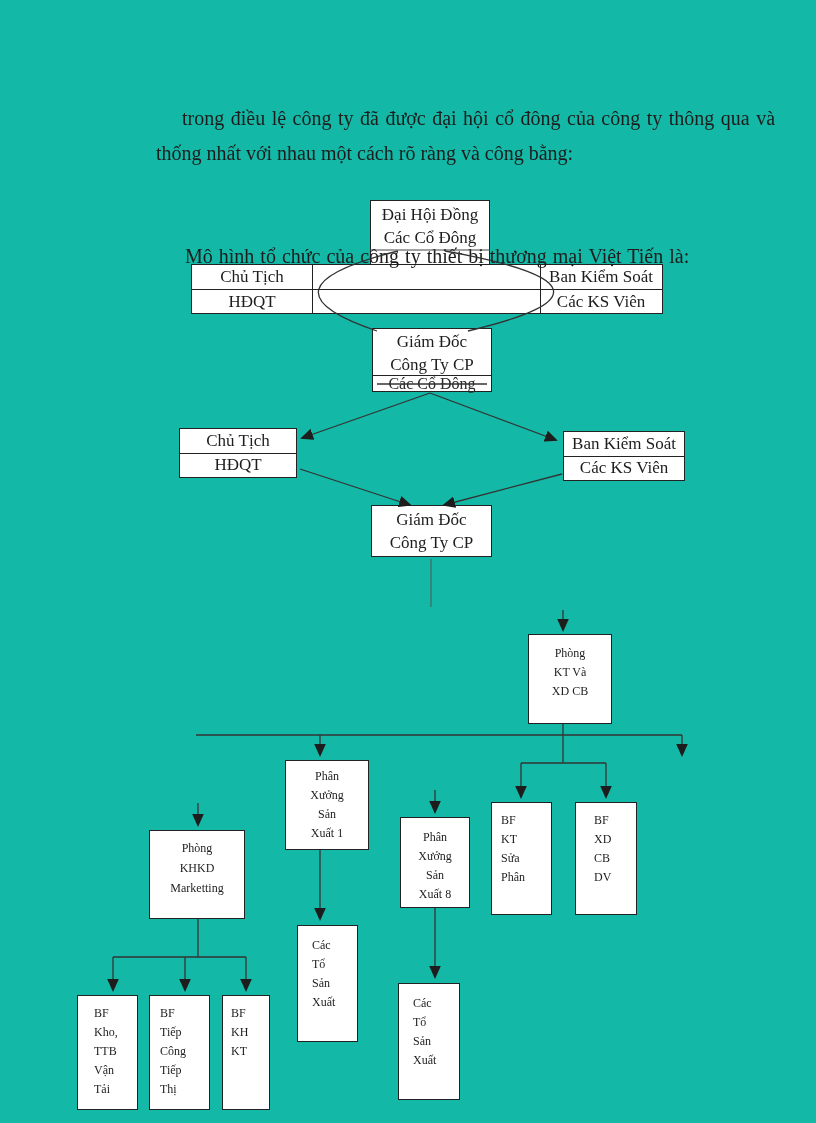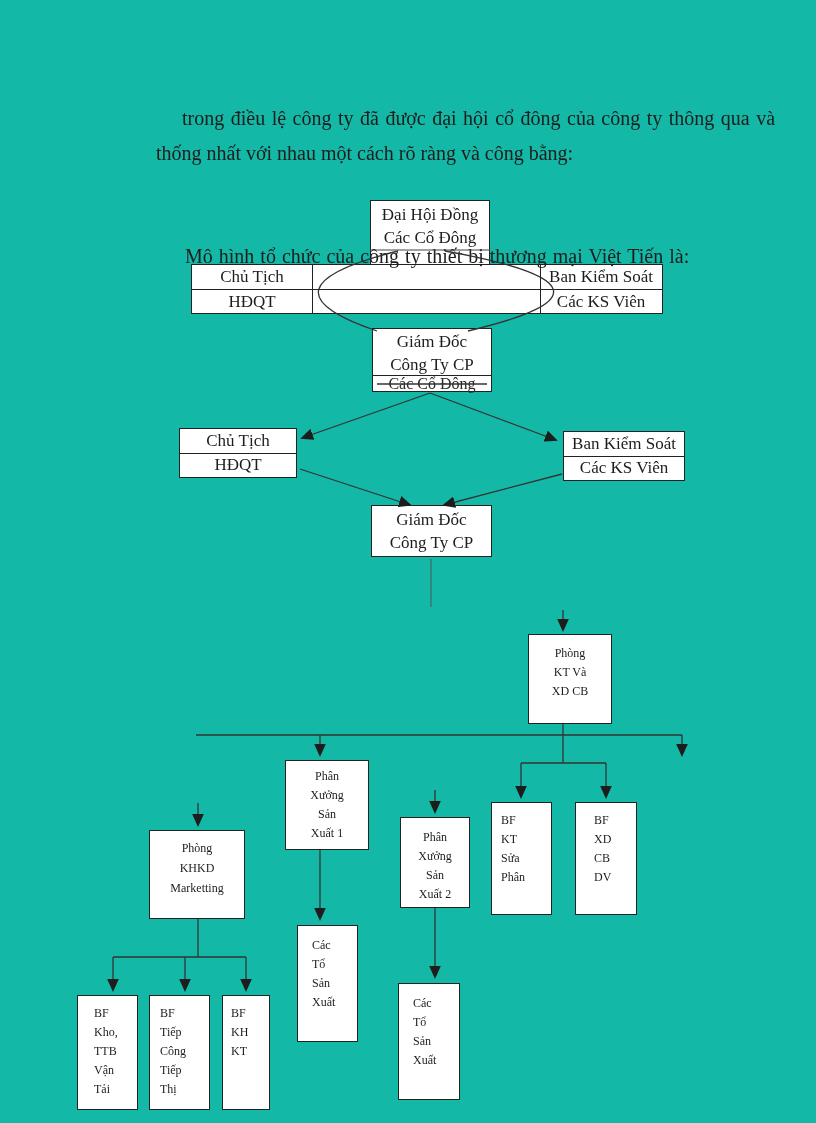--- a/index.html
+++ b/index.html
@@ -76,21 +76,21 @@
     <span class="ln">Phân</span>
     <span class="ln">Xưởng</span>
     <span class="ln">Sản</span>
     <span class="ln">Xuất 1</span>
   </div>
 
   <div class="bx col" style="left:400px;top:817px;width:70px;height:91px;padding-top:10px;text-align:center;">
     <span class="ln">Phân</span>
     <span class="ln">Xưởng</span>
     <span class="ln">Sản</span>
-    <span class="ln">Xuất 2</span>
+    <span class="ln">Xuất 8</span>
   </div>
 
   <div class="bx col" style="left:149px;top:830px;width:96px;height:89px;padding-top:7px;line-height:20px;text-align:center;">
     <span class="ln">Phòng</span>
     <span class="ln">KHKD</span>
     <span class="ln">Marketting</span>
   </div>
 
   <div class="bx col" style="left:491px;top:802px;width:61px;height:113px;padding:8px 0 0 9px;">
     <span class="ln">BF</span>

